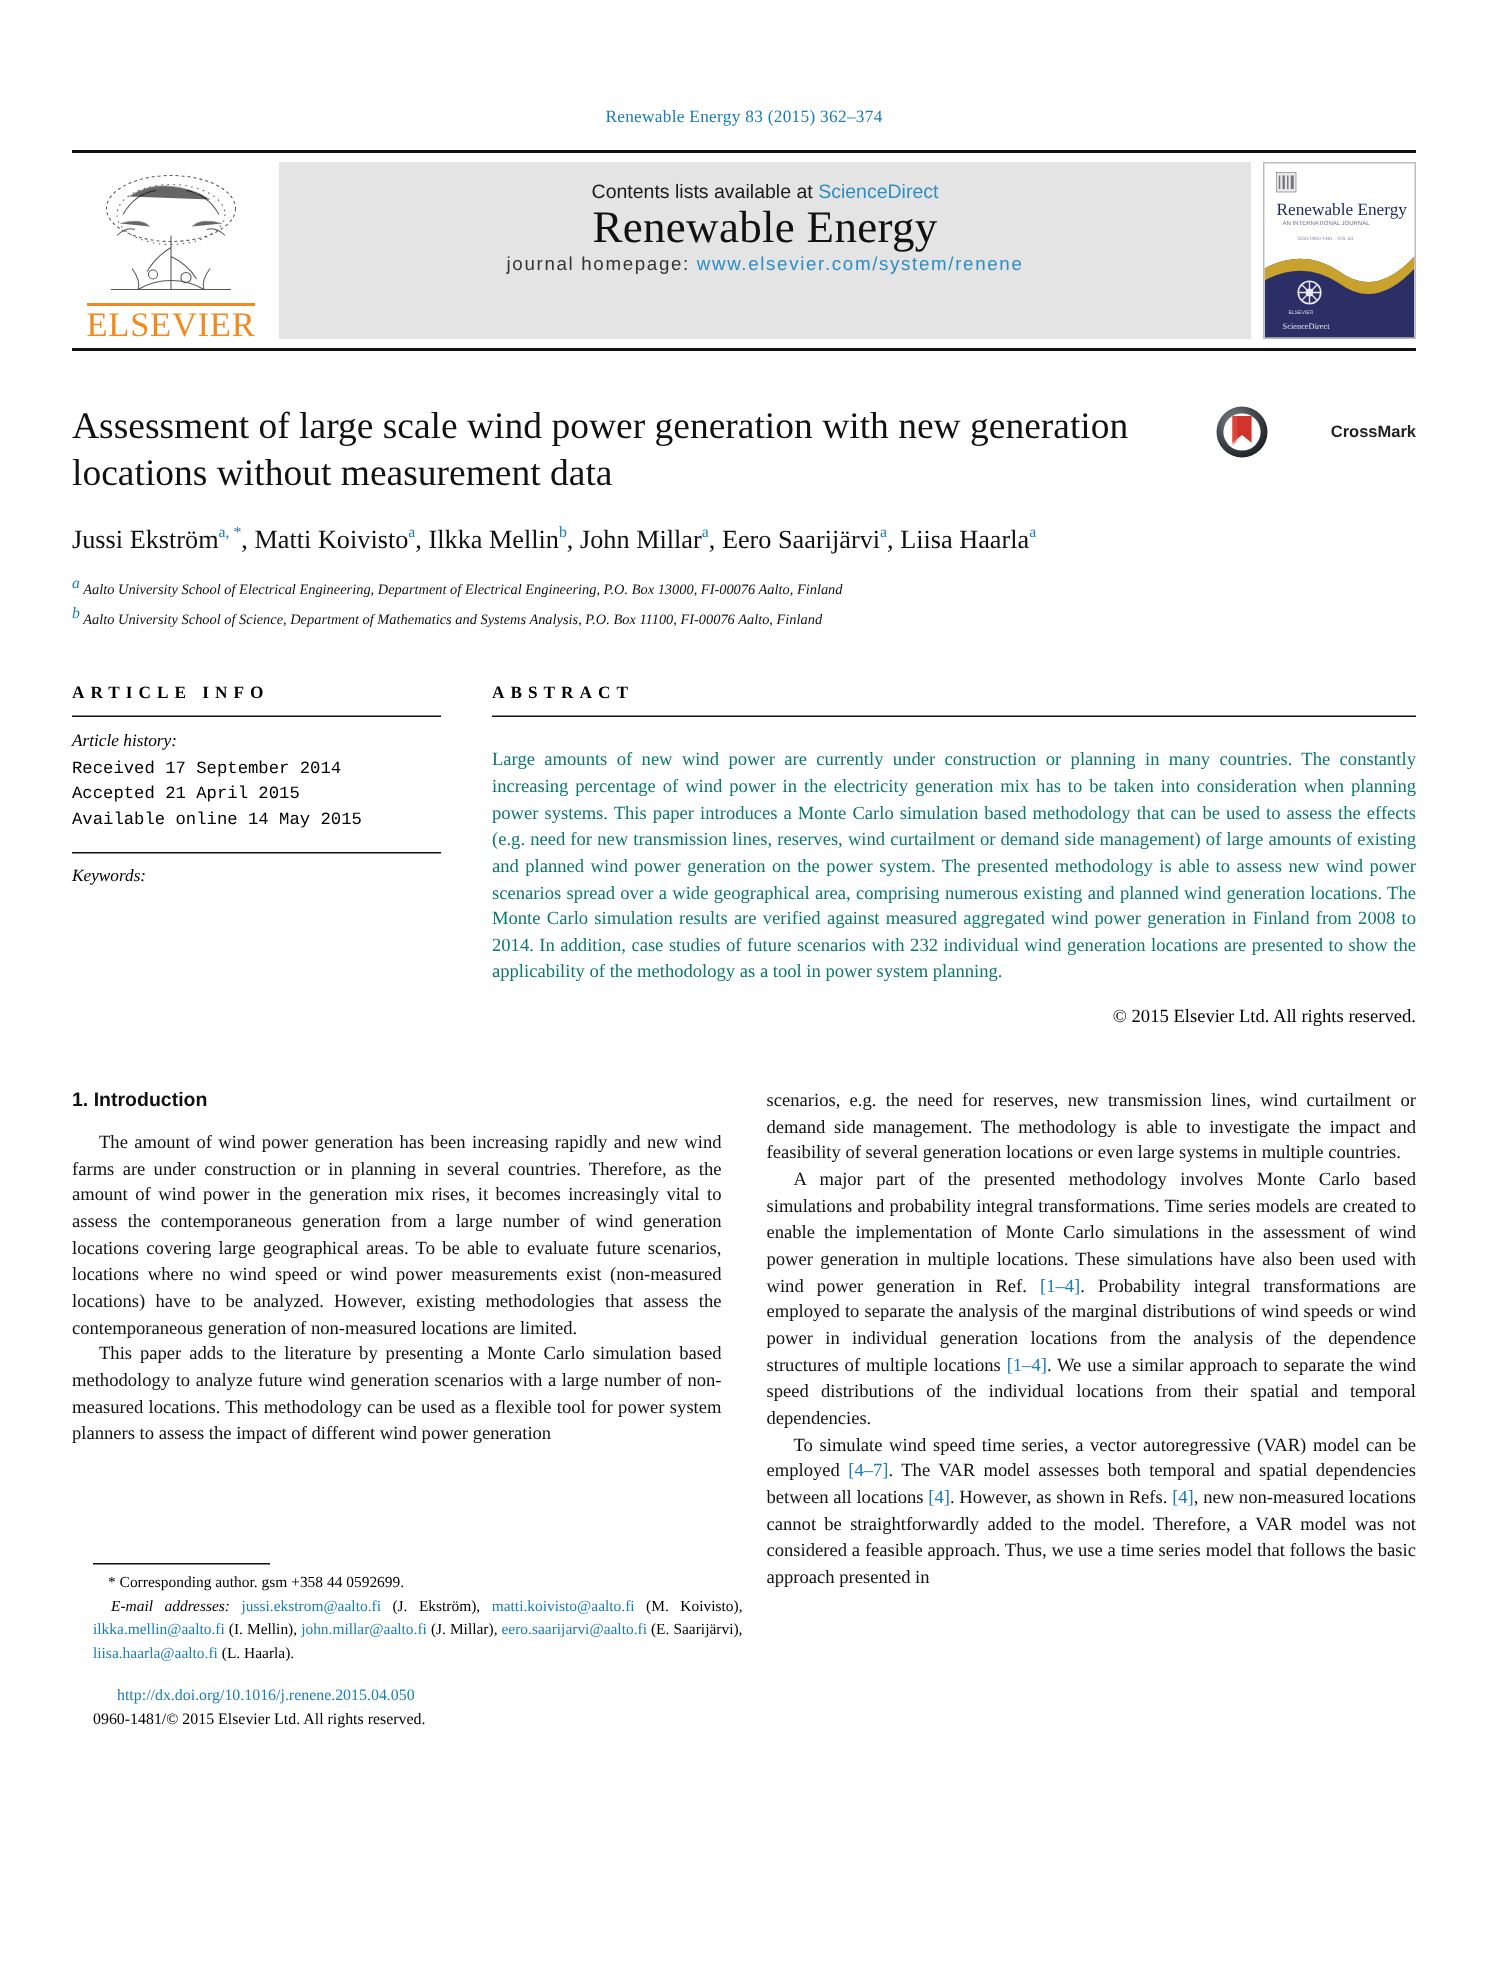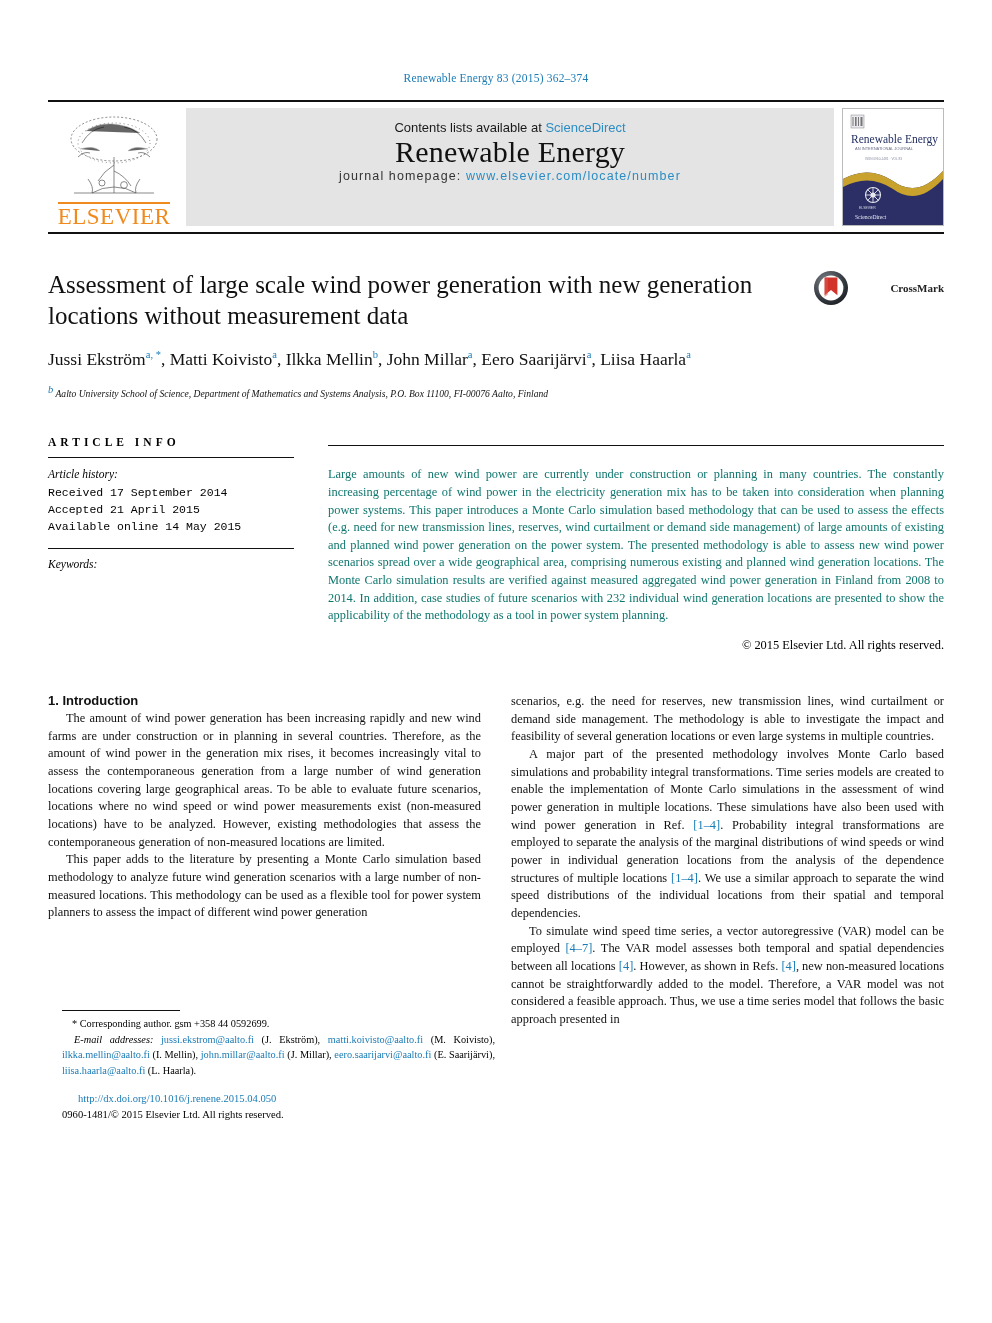--- a/index.html
+++ b/index.html
@@ -130,21 +130,21 @@
   }
   .crossmark {
     position: absolute;
     right: 0;
     top: 0;
     display: flex;
     align-items: center;
     gap: 5px;
   }
   .crossmark-label {
-    font-family: Liberation Serif, serif;
+    font-family: Liberation Sans, sans-serif;
     font-size: 11px;
     font-weight: bold;
     color: #222;
     margin-left: 36px;
   }
 
   
   .info-abstract {
     margin-top: 34px;
     display: flex;
@@ -181,21 +181,21 @@
     display: flex;
     gap: 30px;
     height: 430px;
   }
   .body-col { flex: 1 1 0; position: relative; }
   .sect-title {
     font-family: "Liberation Sans", sans-serif;
     font-weight: bold;
     font-size: 13px;
     color: #111;
-    margin-bottom: 2px;
+    margin-bottom: 13px;
   }
   .para {
     font-size: 12.4px;
     line-height: 1.425;
     text-align: justify;
     text-indent: 18px;
     margin: 0;
     color: #111;
   }
   .para.noindent { text-indent: 0; }
@@ -253,21 +253,21 @@
     </div>
 
     <div class="masthead-center">
       <div class="contents-line">
         <span>Contents lists available at</span>
         <span class="sd">ScienceDirect</span>
       </div>
       <div class="journal-title">Renewable Energy</div>
       <div class="homepage-line">
         <span>journal homepage:</span>
-        <span class="url">www.elsevier.com/locate/number</span>
+        <span class="url">www.elsevier.com/system/renene</span>
       </div>
     </div>
 
     <div class="cover-thumb">
       <svg width="100" height="118" viewBox="0 0 100 118">
         <rect x="0" y="0" width="100" height="118" fill="#ffffff"></rect>
         <rect x="8" y="6" width="13" height="13" fill="#e9e9ee" stroke="#888" stroke-width="0.5"></rect>
         <g fill="#777">
           <rect x="9.5" y="8" width="1" height="9"></rect>
             <rect x="12" y="8" width="1.6" height="9"></rect>
@@ -315,40 +315,42 @@
       <span class="crossmark-label">CrossMark</span>
     </div>
 
     <h1 class="art-title">Assessment of large scale wind power generation with new generation locations without measurement data</h1>
 
     <div class="authors">
       <span><span>Jussi Ekström</span><sup>a, *</sup></span>, <span><span>Matti Koivisto</span><sup>a</sup></span>, <span><span>Ilkka Mellin</span><sup>b</sup></span>, <span><span>John Millar</span><sup>a</sup></span>, <span><span>Eero Saarijärvi</span><sup>a</sup></span>, <span><span>Liisa Haarla</span><sup>a</sup></span>
     </div>
 
     <div class="affiliations">
+      <div class="aff"><sup>a</sup> <span>Aalto University School of Electrical Engineering, Department of Electrical Engineering, P.O. Box 13000, FI-00076 Aalto, Finland</span></div>
       <div class="aff"><sup>b</sup> <span>Aalto University School of Science, Department of Mathematics and Systems Analysis, P.O. Box 11100, FI-00076 Aalto, Finland</span></div>
     </div>
   </div>
 
   <div class="info-abstract">
 
     <div class="col-info">
       <div class="sec-head">ARTICLE INFO</div>
       <div class="rule"></div>
       <div class="info-label">Article history:</div>
       <div class="info-list">
         <div>Received 17 September 2014</div>
         <div>Accepted 21 April 2015</div>
         <div>Available online 14 May 2015</div>
       </div>
       <div class="rule-thin"></div>
       <div class="info-label">Keywords:</div>
     </div>
 
     <div class="col-abstract">
+      <div class="sec-head">ABSTRACT</div>
       <div class="rule"></div>
       <div class="abstract-body">Large amounts of new wind power are currently under construction or planning in many countries. The constantly increasing percentage of wind power in the electricity generation mix has to be taken into consideration when planning power systems. This paper introduces a Monte Carlo simulation based methodology that can be used to assess the effects (e.g. need for new transmission lines, reserves, wind curtailment or demand side management) of large amounts of existing and planned wind power generation on the power system. The presented methodology is able to assess new wind power scenarios spread over a wide geographical area, comprising numerous existing and planned wind generation locations. The Monte Carlo simulation results are verified against measured aggregated wind power generation in Finland from 2008 to 2014. In addition, case studies of future scenarios with 232 individual wind generation locations are presented to show the applicability of the methodology as a tool in power system planning.</div>
       <div class="copyright">© 2015 Elsevier Ltd. All rights reserved.</div>
     </div>
   </div>
 
   <div class="body-cols">
 
     <div class="body-col">
       <div class="sect-title">

